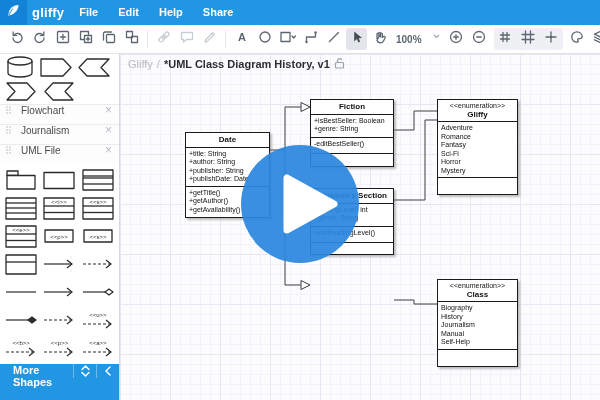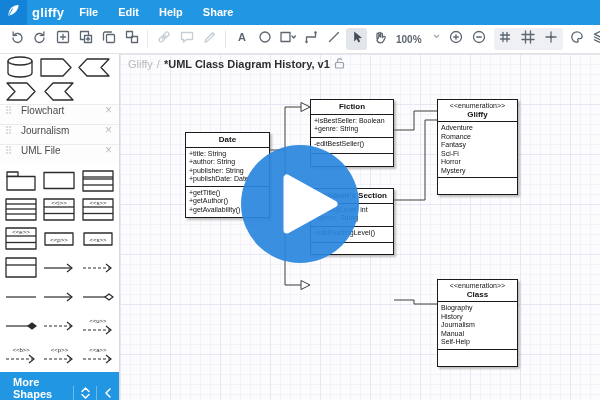--- a/index.html
+++ b/index.html
@@ -35,21 +35,21 @@
   .cat-row{height:20px;border-top:1px solid #ececec;display:flex;align-items:flex-start;
            font-size:10px;color:#4a4a4a;flex:none;background:#fdfdfd;}
   .cat-row:last-of-type{border-bottom:1px solid #ececec;}
   .cat-label{margin-left:9px;}
   .cat-close{margin-left:auto;margin-right:7px;color:#b6bcc4;font-size:12px;line-height:10px;}
   .drag-dots{margin-left:5px;display:block;}
   #palette{flex:1;display:grid;grid-template-columns:repeat(3,1fr);grid-template-rows:repeat(7,1fr);
            align-items:center;justify-items:center;padding:2px 2px;}
   .pal-cell{display:flex;flex-direction:column;align-items:center;justify-content:center;}
   .arrow-label{font-size:6px;color:#2b2b2b;line-height:6px;margin-bottom:1px;}
-  #more-shapes{height:28px;background:#2196e3;display:flex;align-items:flex-end;color:#fff;flex:none;}
+  #more-shapes{height:36px;background:#2196e3;display:flex;align-items:flex-start;color:#fff;flex:none;}
   #more-shapes-label{flex:1;display:flex;align-items:center;padding-left:13px;font-size:11px;font-weight:600;}
   .ms-seg{width:23px;border-left:1px solid rgba(255,255,255,.35);display:flex;align-items:center;justify-content:center;}
   .ms-seg svg{stroke:#fff;fill:none;stroke-width:1.5;stroke-linecap:round;stroke-linejoin:round;}
 
   
   #canvas{position:absolute;left:120px;top:54px;width:480px;height:346px;background-color:#fcfcfe;
     background-image:
       linear-gradient(to right,#e7e7f4 1px,transparent 1px),
       linear-gradient(to bottom,#e7e7f4 1px,transparent 1px),
       linear-gradient(to right,#f2f2fa 1px,transparent 1px),

